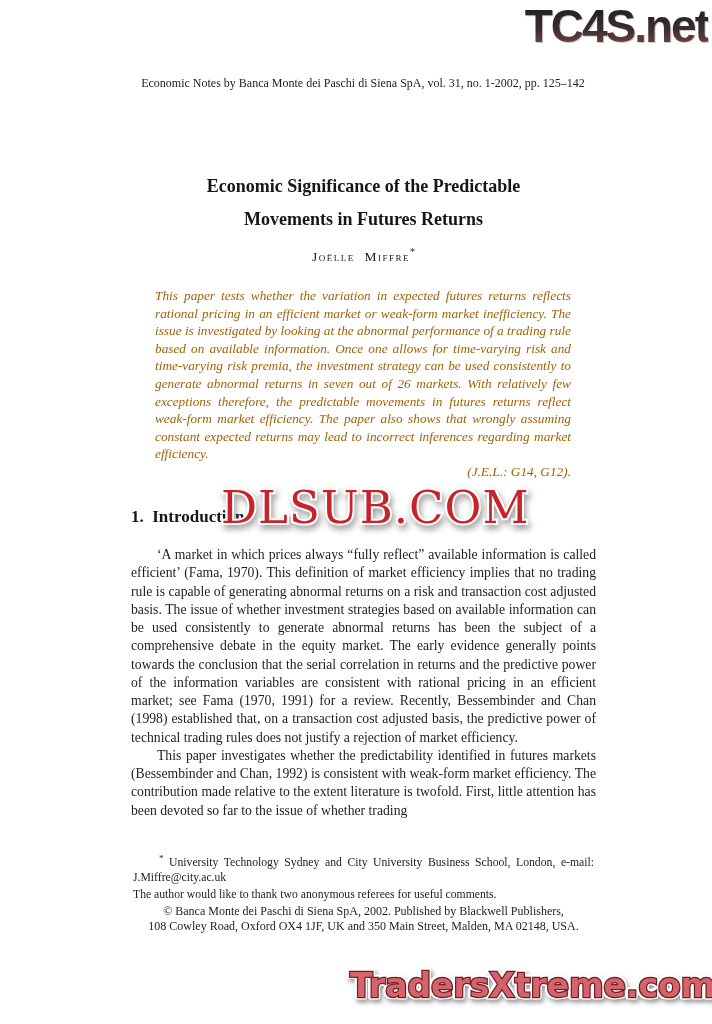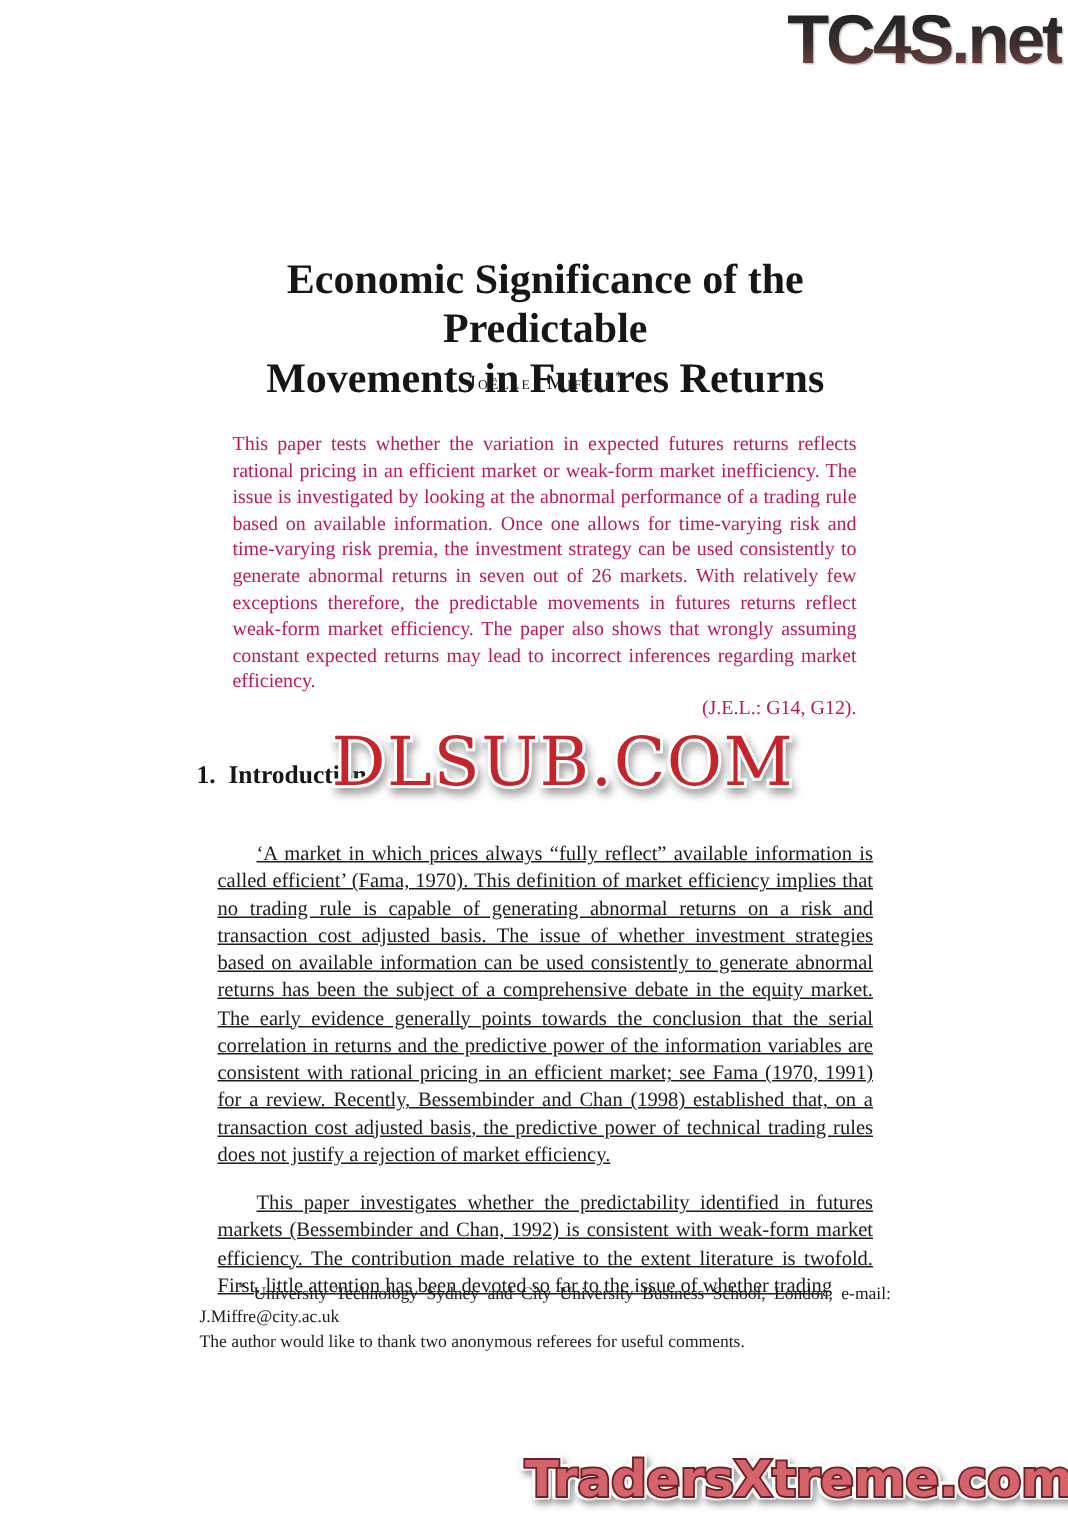--- a/index.html
+++ b/index.html
@@ -26,21 +26,21 @@
     white-space: nowrap;
     font-size: 12px;
     color: #222;
   }
   .title-block {
     top: 170px;
     left: 131px;
     width: 465px;
     text-align: center;
     font-weight: bold;
-    font-size: 28px;
+    font-size: 18px;
     line-height: 33px;
     color: #161616;
   }
   .author-line {
     top: 246px;
     left: 131px;
     width: 465px;
     text-align: center;
     font-size: 13.5px;
     font-variant: small-caps;
@@ -50,24 +50,25 @@
   }
   .author-line sup {
     font-variant: normal;
     font-size: 10px;
     letter-spacing: 0;
   }
   .abstract-block {
     top: 287px;
     left: 155px;
     width: 416px;
+    font-style: italic;
     font-size: 13.3px;
     line-height: 17.6px;
     text-align: justify;
-    color: #be185d;
+    color: #a16207;
   }
   .jel-line {
     margin: 0;
     text-align: right;
   }
   .section-heading {
     top: 507px;
     left: 131px;
     font-weight: bold;
     font-size: 17px;
@@ -76,23 +77,22 @@
   }
   .body-block {
     top: 546px;
     left: 131px;
     width: 465px;
     font-size: 13.7px;
     line-height: 18.25px;
     text-align: justify;
   }
   .body-block p {
-    margin: 14px;
+    margin: 0;
     text-indent: 26px;
-    text-decoration: underline;
   }
   .footnote-block {
     top: 849px;
     left: 131px;
     width: 465px;
     font-size: 11.7px;
     line-height: 15.2px;
     text-align: justify;
   }
   .footnote-block p { margin: 2px; }
@@ -154,20 +154,21 @@
     z-index: 6;
   }
 </style>
 </head>
 <body>
 
 <div class="page">
 
   <div class="abs tc4s-logo">TC4S.net</div>
 
+  <div class="abs journal-line">Economic Notes by Banca Monte dei Paschi di Siena SpA, vol. 31, no. 1-2002, pp. 125–142</div>
 
   <div class="abs title-block">
     <div>Economic Significance of the Predictable</div>
     <div>Movements in Futures Returns</div>
   </div>
 
   <div class="abs author-line"><span>Joëlle Miffre</span><sup>*</sup></div>
 
   <div class="abs abstract-block">
     <div>This paper tests whether the variation in expected futures returns reflects rational pricing in an efficient market or weak-form market inefficiency. The issue is investigated by looking at the abnormal performance of a trading rule based on available information. Once one allows for time-varying risk and time-varying risk premia, the investment strategy can be used consistently to generate abnormal returns in seven out of 26 markets. With relatively few exceptions therefore, the predictable movements in futures returns reflect weak-form market efficiency. The paper also shows that wrongly assuming constant expected returns may lead to incorrect inferences regarding market efficiency.</div>
@@ -181,16 +182,20 @@
   <div class="abs body-block">
     <p>‘A market in which prices always “fully reflect” available information is called efficient’ (Fama, 1970). This definition of market efficiency implies that no trading rule is capable of generating abnormal returns on a risk and transaction cost adjusted basis. The issue of whether investment strategies based on available information can be used consistently to generate abnormal returns has been the subject of a comprehensive debate in the equity market. The early evidence generally points towards the conclusion that the serial correlation in returns and the predictive power of the information variables are consistent with rational pricing in an efficient market; see Fama (1970, 1991) for a review. Recently, Bessembinder and Chan (1998) established that, on a transaction cost adjusted basis, the predictive power of technical trading rules does not justify a rejection of market efficiency.</p>
     <p>This paper investigates whether the predictability identified in futures markets (Bessembinder and Chan, 1992) is consistent with weak-form market efficiency. The contribution made relative to the extent literature is twofold. First, little attention has been devoted so far to the issue of whether trading</p>
   </div>
 
   <div class="abs footnote-block">
     <p class="fn-first"><sup>*</sup><span> University Technology Sydney and City University Business School, London, e-mail: J.Miffre@city.ac.uk</span></p>
     <p>The author would like to thank two anonymous referees for useful comments.</p>
   </div>
 
+  <div class="abs imprint-block">
+    <p>© Banca Monte dei Paschi di Siena SpA, 2002. Published by Blackwell Publishers,</p>
+    <p>108 Cowley Road, Oxford OX4 1JF, UK and 350 Main Street, Malden, MA 02148, USA.</p>
+  </div>
 
   <div class="abs traders-logo">TradersXtreme.com</div>
 
 </div>
 
 </body></html>

